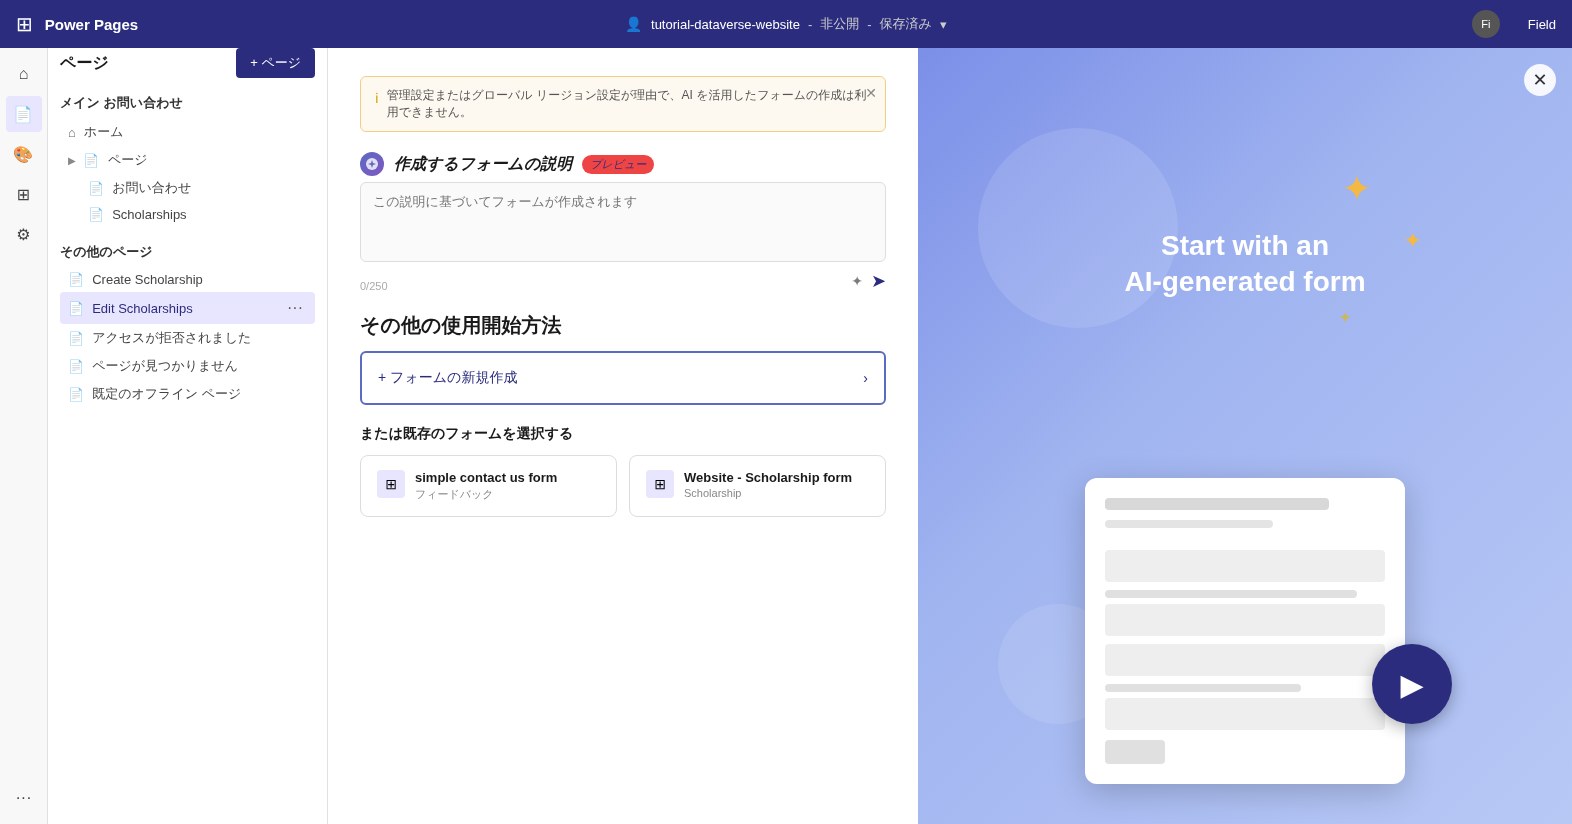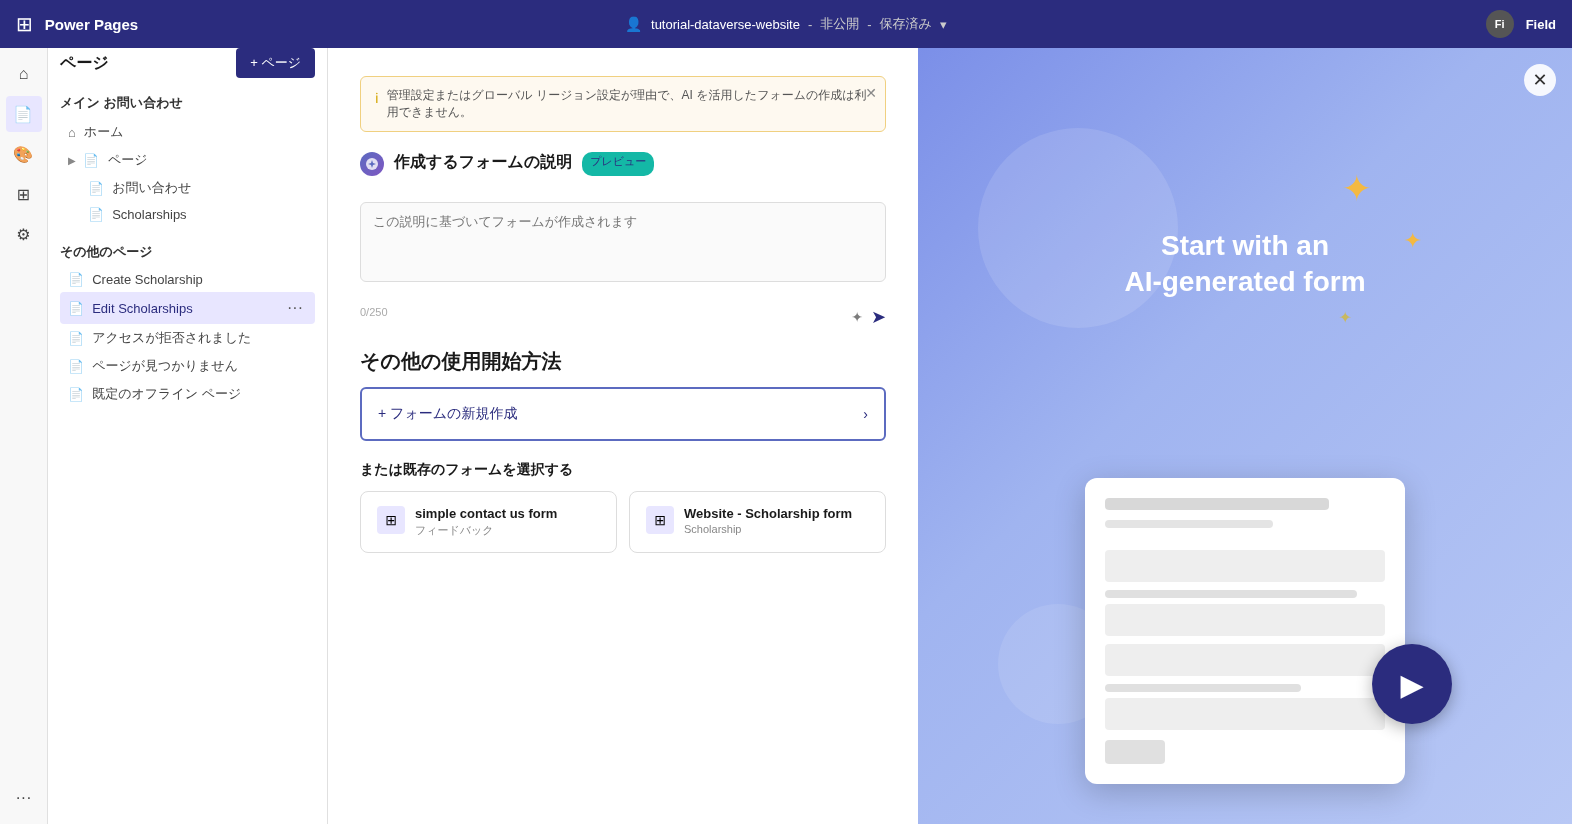--- a/index.html
+++ b/index.html
@@ -18,21 +18,21 @@
     }
     .top-bar-left { display: flex; align-items: center; gap: 12px; }
     .top-bar-logo { color: white; font-size: 15px; font-weight: 600; }
     .top-bar-dots { color: white; font-size: 20px; cursor: pointer; }
     .top-bar-center {
       position: absolute; left: 50%; transform: translateX(-50%);
       display: flex; align-items: center; gap: 8px;
       color: #ccc; font-size: 13px;
     }
     .top-bar-center .site-name { color: white; }
-    .top-bar-right { display: flex; align-items: center; gap: 12px; color: white; font-size: 13px; font-weight: bold; }
+    .top-bar-right { display: flex; align-items: center; gap: 28px; color: white; font-size: 13px; }
     .avatar { width: 28px; height: 28px; border-radius: 50%; background: #555; display: flex; align-items: center; justify-content: center; color: white; font-size: 11px; }
 
     
     .main-layout { display: flex; height: calc(824px - 48px); }
 
     
     .icon-sidebar {
       width: 48px;
       background: #f8f8f8;
       border-right: 1px solid #e0e0e0;
@@ -135,39 +135,39 @@
       position: relative;
     }
     .warning-close {
       position: absolute; right: 8px; top: 8px;
       background: none; border: none; cursor: pointer; font-size: 14px; color: #888;
     }
     .warning-icon { color: #d4a500; font-size: 14px; margin-top: 1px; flex-shrink: 0; }
 
     
     .form-description-header {
-      display: flex; gap: 10px; margin-bottom: 26px;
+      display: flex; align-items: center; gap: 10px; margin-bottom: 6px; font-style: italic;
     }
     .ai-icon { width: 24px; height: 24px; background: linear-gradient(135deg, #5c6bc0, #7e57c2); border-radius: 50%; display: flex; align-items: center; justify-content: center; }
     .form-title { font-size: 16px; font-weight: 600; color: #1a1a1a; }
     .preview-badge {
-      background: #14b8a6; color: #2b2c7e; font-size: 11px;
+      background: #ef4444; color: #2b2c7e; font-size: 11px;
       padding: 2px 8px; border-radius: 10px;
     }
 
     .description-textarea {
       width: 100%; height: 80px;
       border: 1px solid #ddd; border-radius: 6px;
       padding: 10px 12px; font-size: 13px; color: #999;
       resize: none; background: #fafafa;
       font-family: 'Segoe UI', sans-serif;
     }
     .textarea-footer {
-      display: flex; justify-content: space-between; align-items: flex-start;
-      margin-top: 20px; font-size: 11px; color: #aaa;
+      display: flex; justify-content: space-between; align-items: flex-end;
+      margin-top: 4px; font-size: 11px; color: #aaa;
     }
     .send-btn { background: none; border: none; cursor: pointer; color: #2b2c7e; font-size: 18px; }
     .magic-btn { background: none; border: none; cursor: pointer; color: #7c7c7c; font-size: 14px; }
 
     
     .section-title { font-size: 20px; font-weight: 700; color: #1a1a1a; margin: 20px 0 12px 0; }
     .new-form-btn {
       width: 100%; border: 2px solid #5c6bc0; border-radius: 6px;
       background: white; padding: 16px 16px; cursor: pointer;
       display: flex; align-items: center; justify-content: space-between;

